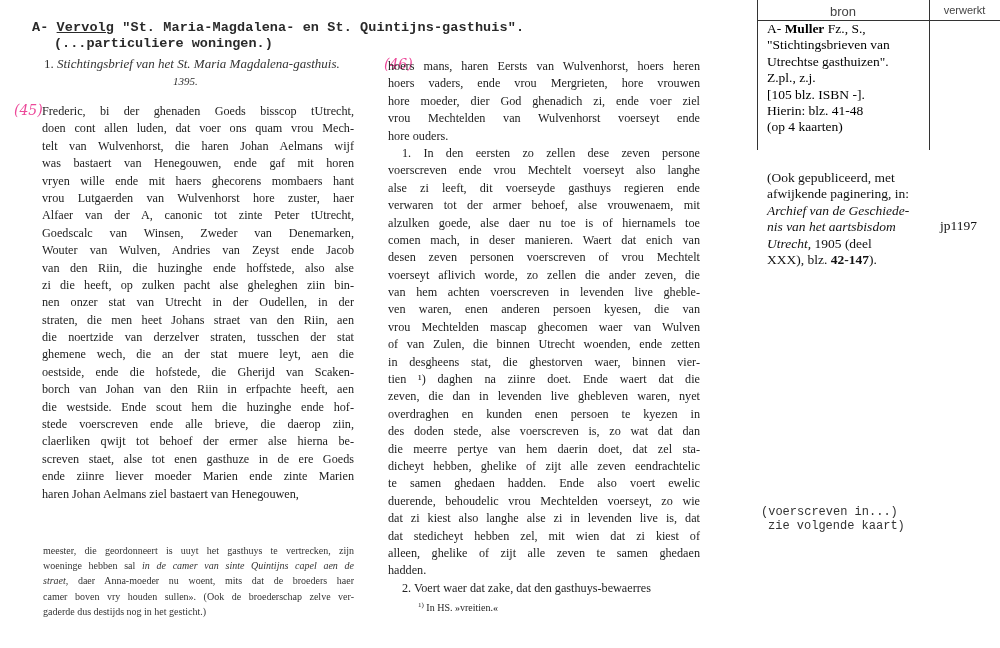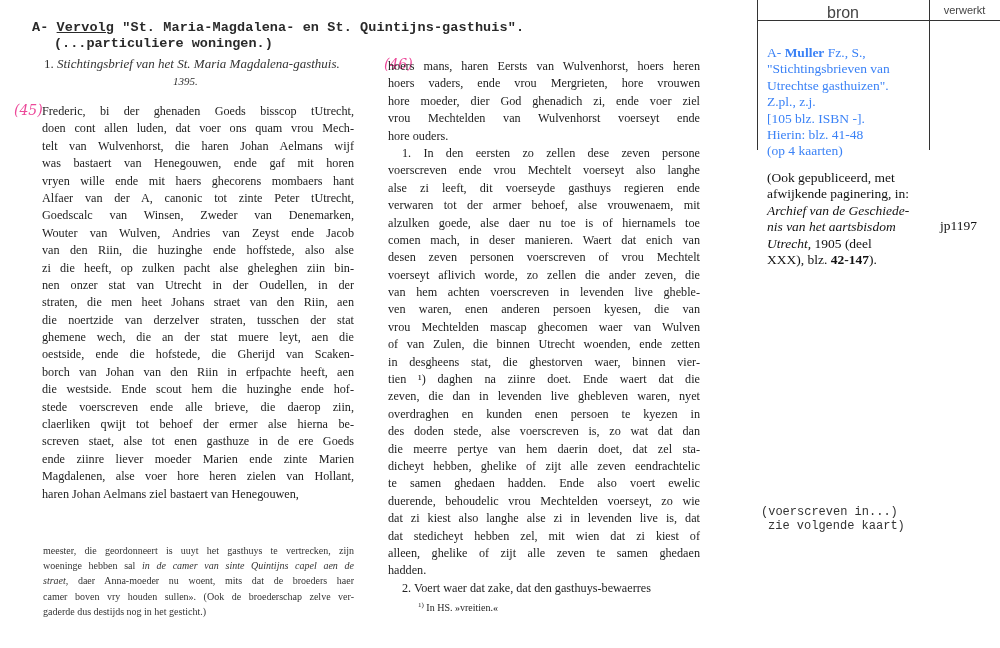--- a/index.html
+++ b/index.html
@@ -30,24 +30,24 @@
   .foot .ln { white-space:nowrap; display:block; text-align:justify; text-align-last:justify; height:15.2px; }
   #left-foot { left:43px; top:543px; width:311px; }
   #left-foot i { font-style:italic;margin-top:24px; }
   #mid-foot { left:418px; top:601px; font-size:10px; white-space:nowrap; }
   #mid-foot .sup { font-size:7px; vertical-align:super; }
 
   
   #card-vline-left { left:757px; top:0; width:1px; height:150px; background:#333; }
   #card-vline-mid { left:929px; top:0; width:1px; height:150px; background:#333; }
   #card-hline { left:757px; top:20px; width:243px; height:1px; background:#333; }
-  #col-bron { left:757px; top:4px; width:172px; text-align:center; font-size:16px; color:#444; }
+  #col-bron { left:757px; top:4px; width:172px; text-align:center; font-size:13px; color:#444; }
   #col-verwerkt { left:929px; top:4px; width:71px; text-align:center; font-size:11px; color:#444; }
 
-  #source-block { left:767px; top:45px; font-size:13.5px; line-height:16.4px; color:#3b82f6; }
+  #source-block { left:767px; top:21px; font-size:13.5px; line-height:16.4px; color:#000000; }
   #source-block .ln { display:block; white-space:nowrap; }
   #source-block b { font-weight:bold; }
   #also-block { left:767px; top:170px; font-size:13.5px; line-height:16.4px; color:#111; }
   #also-block .ln { display:block; white-space:nowrap; }
   #also-block i { font-style:italic; }
   #also-block b { font-weight:bold; }
   #code { left:940px; top:218px; font-size:13.5px; color:#111; }
 
   #continued-note { left:761px; top:505px; font-size:12px; line-height:14px; color:#333; }
   #continued-note .ln { display:block; white-space:nowrap; }
@@ -63,37 +63,37 @@
 
 <div id="note-45" class="abs handnote">(45)</div>
 <div id="note-46" class="abs handnote">(46)</div>
 
 <div id="left-col" class="abs col serif">
     <span class="ln" style="padding-left: 0px;">Frederic, bi der ghenaden Goeds bisscop tUtrecht,</span>
     <span class="ln">doen cont allen luden, dat voer ons quam vrou Mech-</span>
     <span class="ln">telt van Wulvenhorst, die haren Johan Aelmans wijf</span>
     <span class="ln">was bastaert van Henegouwen, ende gaf mit horen</span>
     <span class="ln">vryen wille ende mit haers ghecorens mombaers hant</span>
+    <span class="ln">vrou Lutgaerden van Wulvenhorst hore zuster, haer</span>
     <span class="ln">Alfaer van der A, canonic tot zinte Peter tUtrecht,</span>
     <span class="ln">Goedscalc van Winsen, Zweder van Denemarken,</span>
     <span class="ln">Wouter van Wulven, Andries van Zeyst ende Jacob</span>
     <span class="ln">van den Riin, die huzinghe ende hoffstede, also alse</span>
     <span class="ln">zi die heeft, op zulken pacht alse gheleghen ziin bin-</span>
     <span class="ln">nen onzer stat van Utrecht in der Oudellen, in der</span>
     <span class="ln">straten, die men heet Johans straet van den Riin, aen</span>
     <span class="ln">die noertzide van derzelver straten, tusschen der stat</span>
     <span class="ln">ghemene wech, die an der stat muere leyt, aen die</span>
     <span class="ln">oestside, ende die hofstede, die Gherijd van Scaken-</span>
     <span class="ln">borch van Johan van den Riin in erfpachte heeft, aen</span>
     <span class="ln">die westside. Ende scout hem die huzinghe ende hof-</span>
     <span class="ln">stede voerscreven ende alle brieve, die daerop ziin,</span>
     <span class="ln">claerliken qwijt tot behoef der ermer alse hierna be-</span>
     <span class="ln">screven staet, alse tot enen gasthuze in de ere Goeds</span>
     <span class="ln">ende ziinre liever moeder Marien ende zinte Marien</span>
-    <span class="ln">Magdalenen, alse voer hore heren zielen van Hollant,</span>
     <span class="ln" style="text-align-last: left;">haren Johan Aelmans ziel bastaert van Henegouwen,</span>
   </div>
 
 <div id="left-foot" class="abs foot serif">
   <span class="ln">meester, die geordonneert is uuyt het gasthuys te vertrecken, zijn</span>
   <span class="ln"><span>woeninge hebben sal </span><i>in de camer van sinte Quintijns capel aen de</i></span>
   <span class="ln"><i>straet</i><span>, daer Anna-moeder nu woent, mits dat de broeders haer</span></span>
   <span class="ln">camer boven vry houden sullen». (Ook de broederschap zelve ver-</span>
   <span class="ln" style="text-align-last:left">gaderde dus destijds nog in het gesticht.)</span>
 </div>

